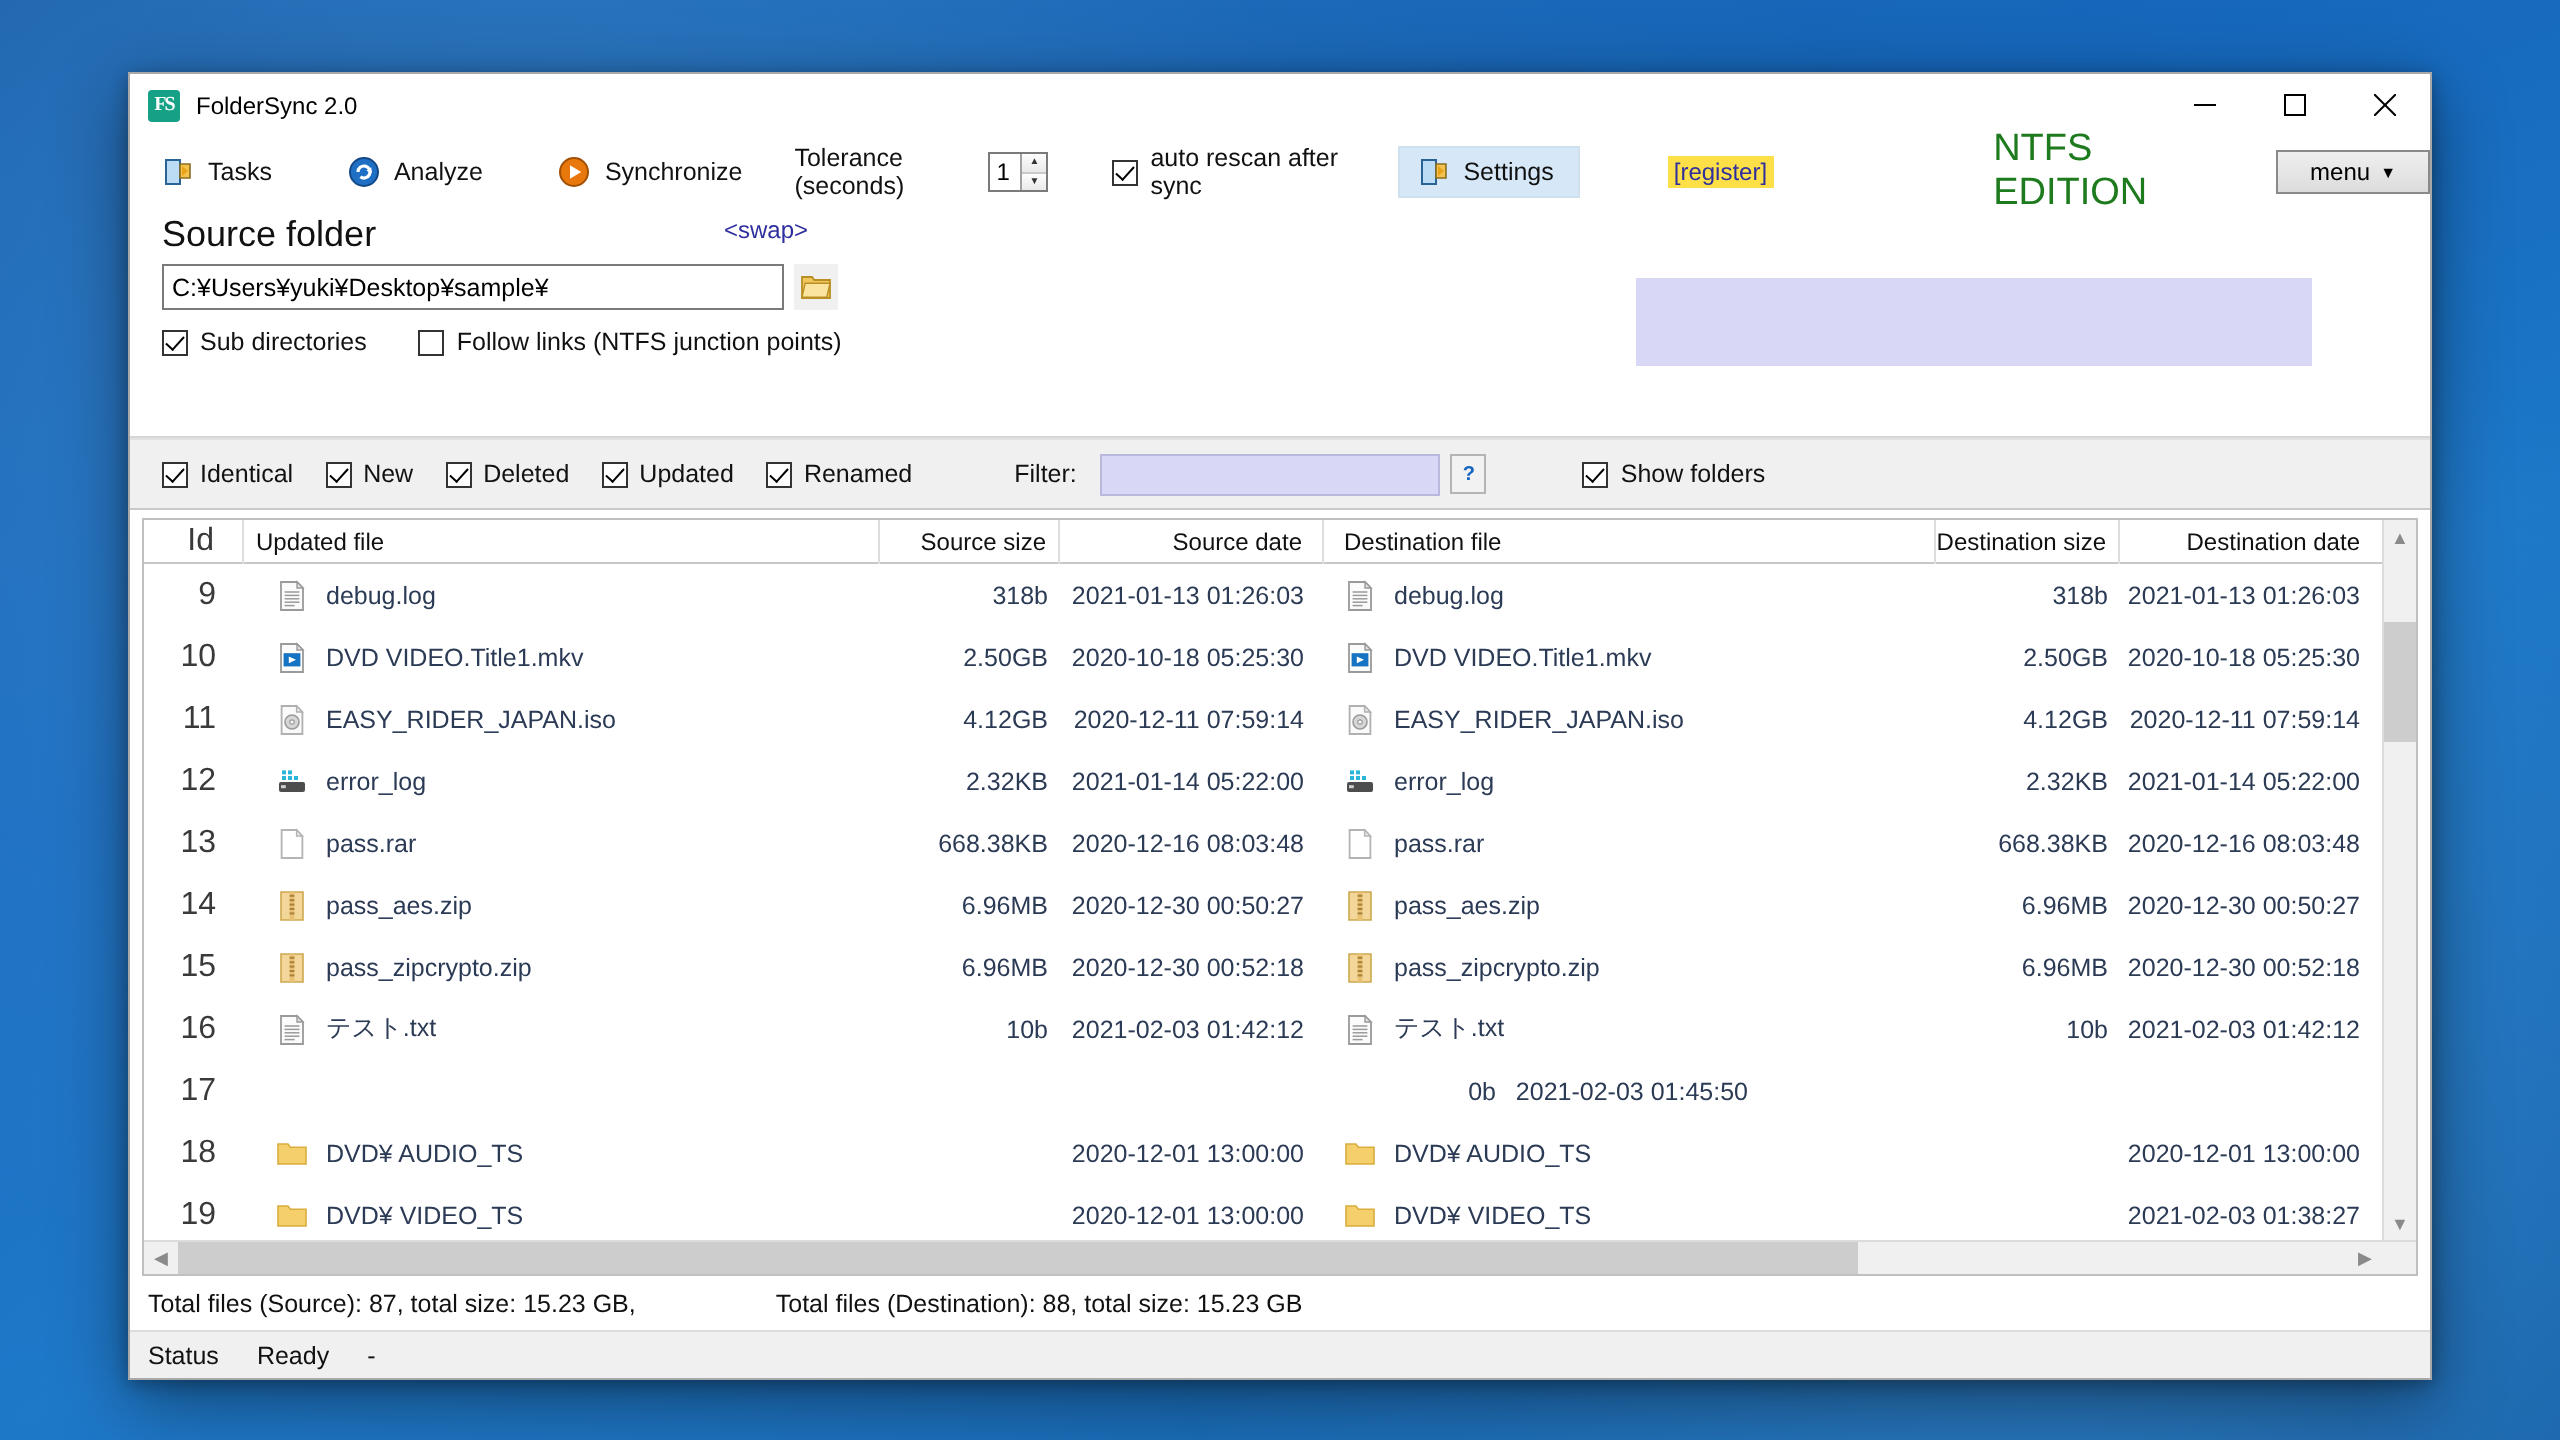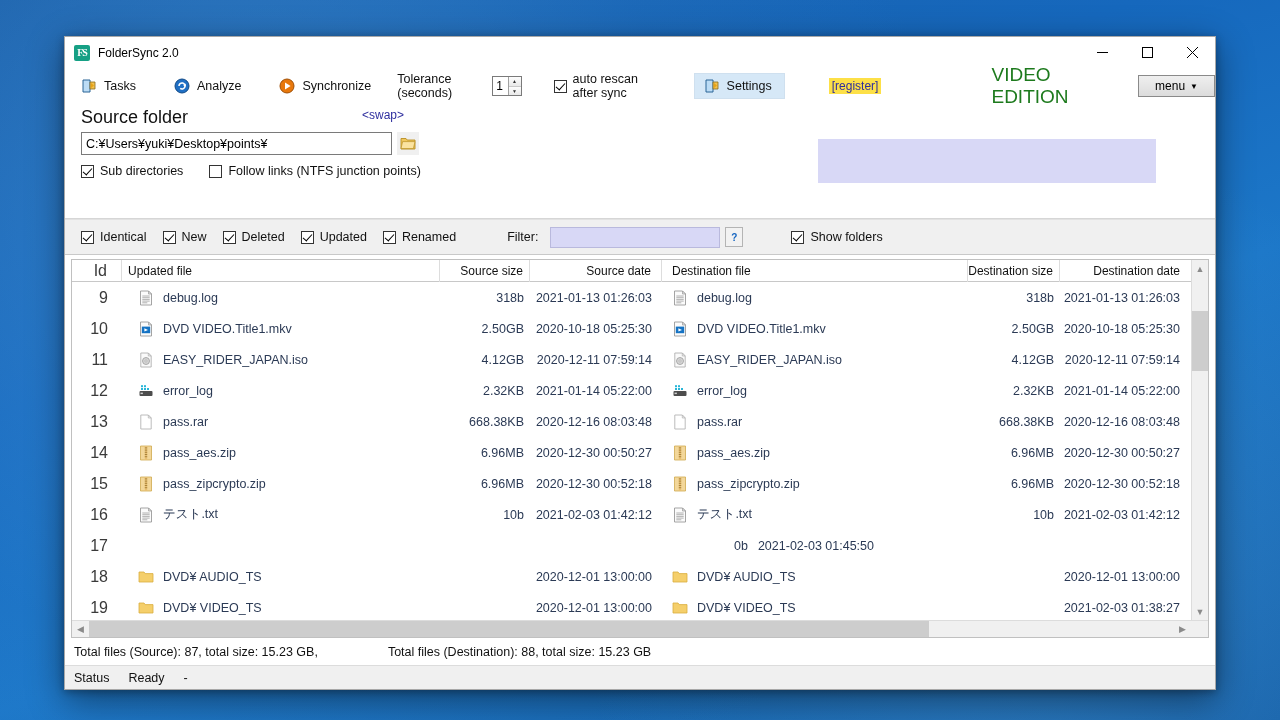--- a/index.html
+++ b/index.html
@@ -367,36 +367,36 @@
         <svg class="ico" viewBox="0 0 16 16">
           <path d="M2 2 L9 2 L9 14 L2 14 Z" fill="#bcdcf5" stroke="#2a6496" stroke-width="1"></path>
           <path d="M9 4 L14 4 L14 11 L9 11 Z" fill="#f2c14e" stroke="#8a6d1f" stroke-width=".8"></path>
           <path d="M10 5 L13 7.5 L10 10 Z" fill="#e8a317"></path>
         </svg>
         <span>Settings</span>
       </div>
 
       <a class="register-link" style="margin-left:44px;">[register]</a>
 
-      <span class="home-edition" style="margin-left:110px;">VIDEO EDITION</span>
+      <span class="home-edition" style="margin-left:110px;">NTFS EDITION</span>
 
       <div class="menu-btn" style="margin-left:36px;">
         <span>menu</span>
         <span style="font-size:8px;">▼</span>
       </div>
     </div>
 
     <div class="ad-box"></div>
 
     <div class="folders">
       <div class="fgroup" style="width:345px;">
         <span class="flabel">Source folder</span>
         <a class="swap-link" style="top:1px;right:22px;">&lt;swap&gt;</a>
         <div class="finput-row">
-          <div class="finput">C:¥Users¥yuki¥Desktop¥points¥</div>
+          <div class="finput">C:¥Users¥yuki¥Desktop¥sample¥</div>
           <div class="fbtn">
             <svg width="16" height="15" viewBox="0 0 16 15">
               <path d="M1 2.5 L6 2.5 L7.2 4 L15 4 L15 13 L1 13 Z" fill="#f0c75e" stroke="#b98f22" stroke-width=".9"></path>
               <path d="M2.6 5.6 L15 5.6 L13.4 12.6 L1 12.6 Z" fill="#fbe3a0" stroke="#b98f22" stroke-width=".7"></path>
             </svg>
           </div>
         </div>
       </div>
 
     </div>

